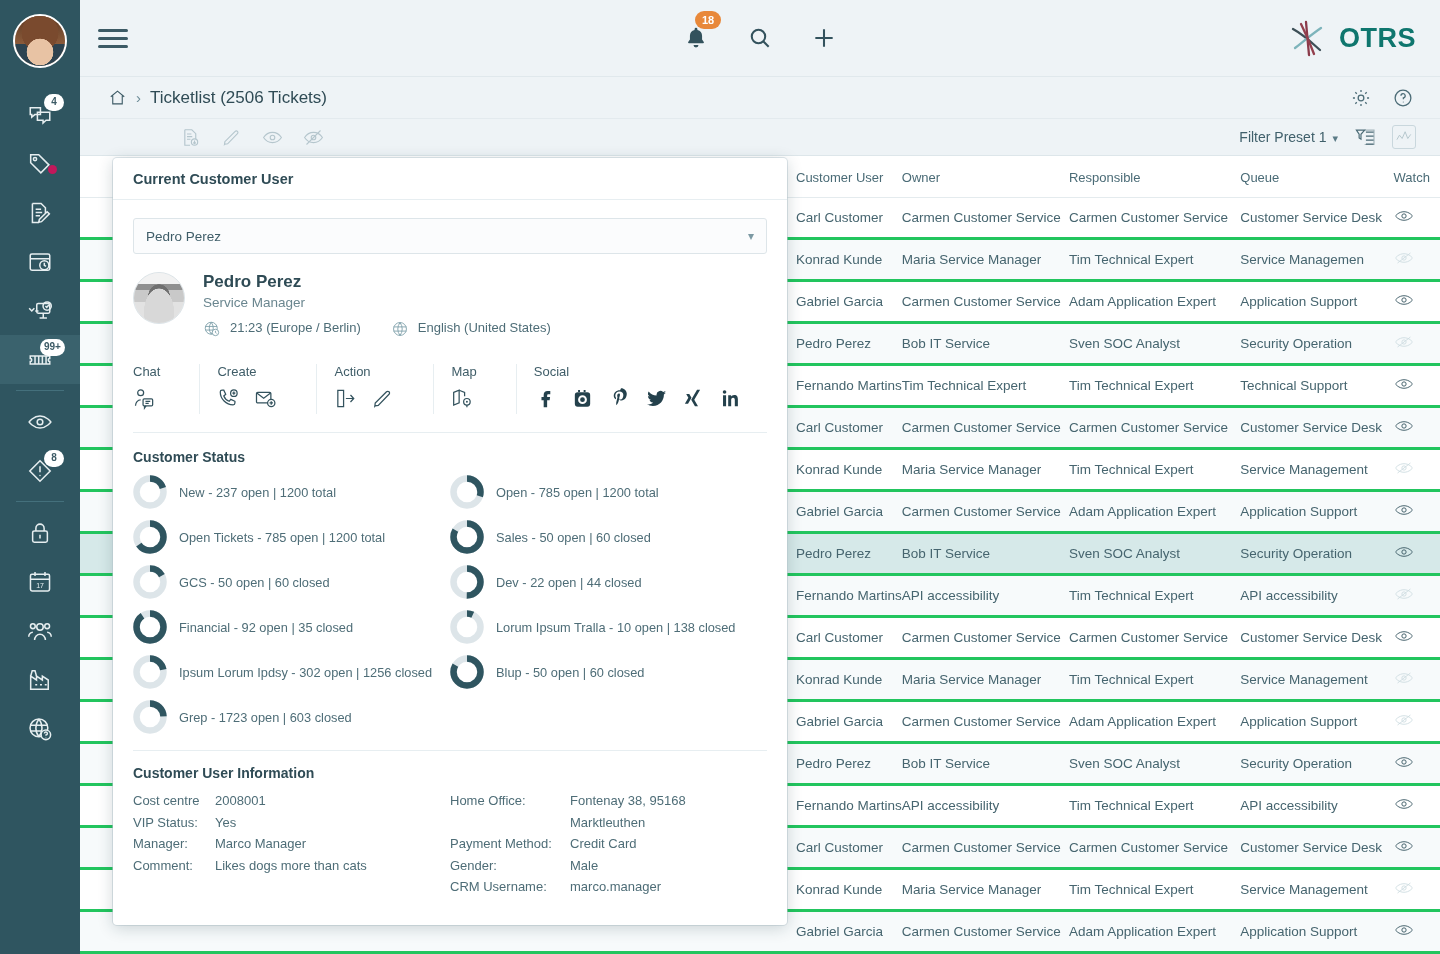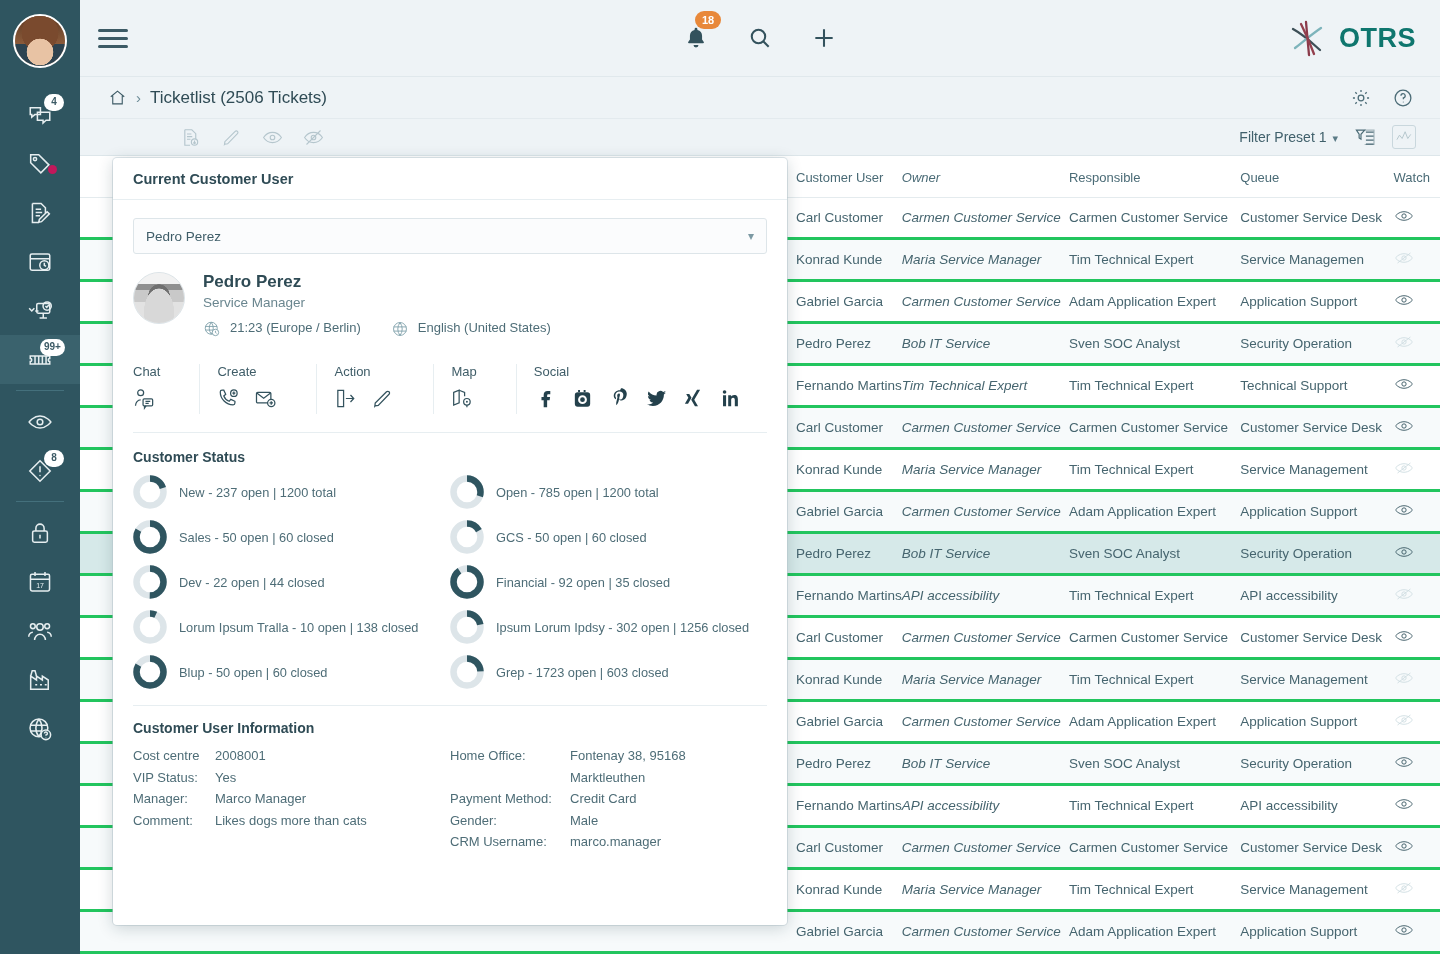--- a/index.html
+++ b/index.html
@@ -107,21 +107,21 @@
     text-align: left; font-size: 13px; font-weight: 400; color: #4a6b76;
     padding: 14px 0 12px 0; border-bottom: 1px solid #e4ebee; background: #fff;
   }
   tbody td {
     font-size: 13.5px; color: #46656f; padding: 11px 0; white-space: nowrap;
   }
   tbody tr { border-bottom: 3px solid #22c55e; }
   tbody tr.alt { background: #f7fafb; }
   tbody tr.selected { background: #d6e9e9; }
   .c-user { padding-left: 716px; width: 130px; }
-  .c-owner { width: 186px; font-style: italic; }
+  .c-owner { width: 186px; }
   .c-resp { width: 200px; }
   .c-queue { width: 180px; }
   .c-watch { width: 70px; text-align: left; }
   .eye { width: 20px; height: 14px; }
 
   
   .popup {
     position: absolute; left: 113px; top: 158px; width: 674px; height: 767px;
     background: #ffffff; border-radius: 4px;
     box-shadow: 0 3px 16px rgba(20,50,60,.20), 0 0 0 1px rgba(200,214,220,.55);
@@ -743,20 +743,27 @@
           <div class="status-item">
             <svg class="donut" viewBox="0 0 34 34">
               <circle cx="17" cy="17" r="13.5" fill="none" stroke="#dde5e9" stroke-width="6.5"></circle>
               <circle cx="17" cy="17" r="13.5" fill="none" stroke="#2f5560" stroke-width="6.5" stroke-dasharray="25.45 59.38" transform="rotate(-90 17 17)"></circle>
             </svg>
             <span class="status-label">Open - 785 open | 1200 total</span>
           </div>
           <div class="status-item">
             <svg class="donut" viewBox="0 0 34 34">
               <circle cx="17" cy="17" r="13.5" fill="none" stroke="#dde5e9" stroke-width="6.5"></circle>
+              <circle cx="17" cy="17" r="13.5" fill="none" stroke="#2f5560" stroke-width="6.5" stroke-dasharray="55.13 29.69" transform="rotate(-90 17 17)"></circle>
+            </svg>
+            <span class="status-label">Open Tickets - 785 open | 1200 total</span>
+          </div>
+          <div class="status-item">
+            <svg class="donut" viewBox="0 0 34 34">
+              <circle cx="17" cy="17" r="13.5" fill="none" stroke="#dde5e9" stroke-width="6.5"></circle>
               <circle cx="17" cy="17" r="13.5" fill="none" stroke="#2f5560" stroke-width="6.5" stroke-dasharray="70.40 14.42" transform="rotate(-90 17 17)"></circle>
             </svg>
             <span class="status-label">Sales - 50 open | 60 closed</span>
           </div>
           <div class="status-item">
             <svg class="donut" viewBox="0 0 34 34">
               <circle cx="17" cy="17" r="13.5" fill="none" stroke="#dde5e9" stroke-width="6.5"></circle>
               <circle cx="17" cy="17" r="13.5" fill="none" stroke="#2f5560" stroke-width="6.5" stroke-dasharray="14.42 70.40" transform="rotate(-90 17 17)"></circle>
             </svg>
             <span class="status-label">GCS - 50 open | 60 closed</span>

